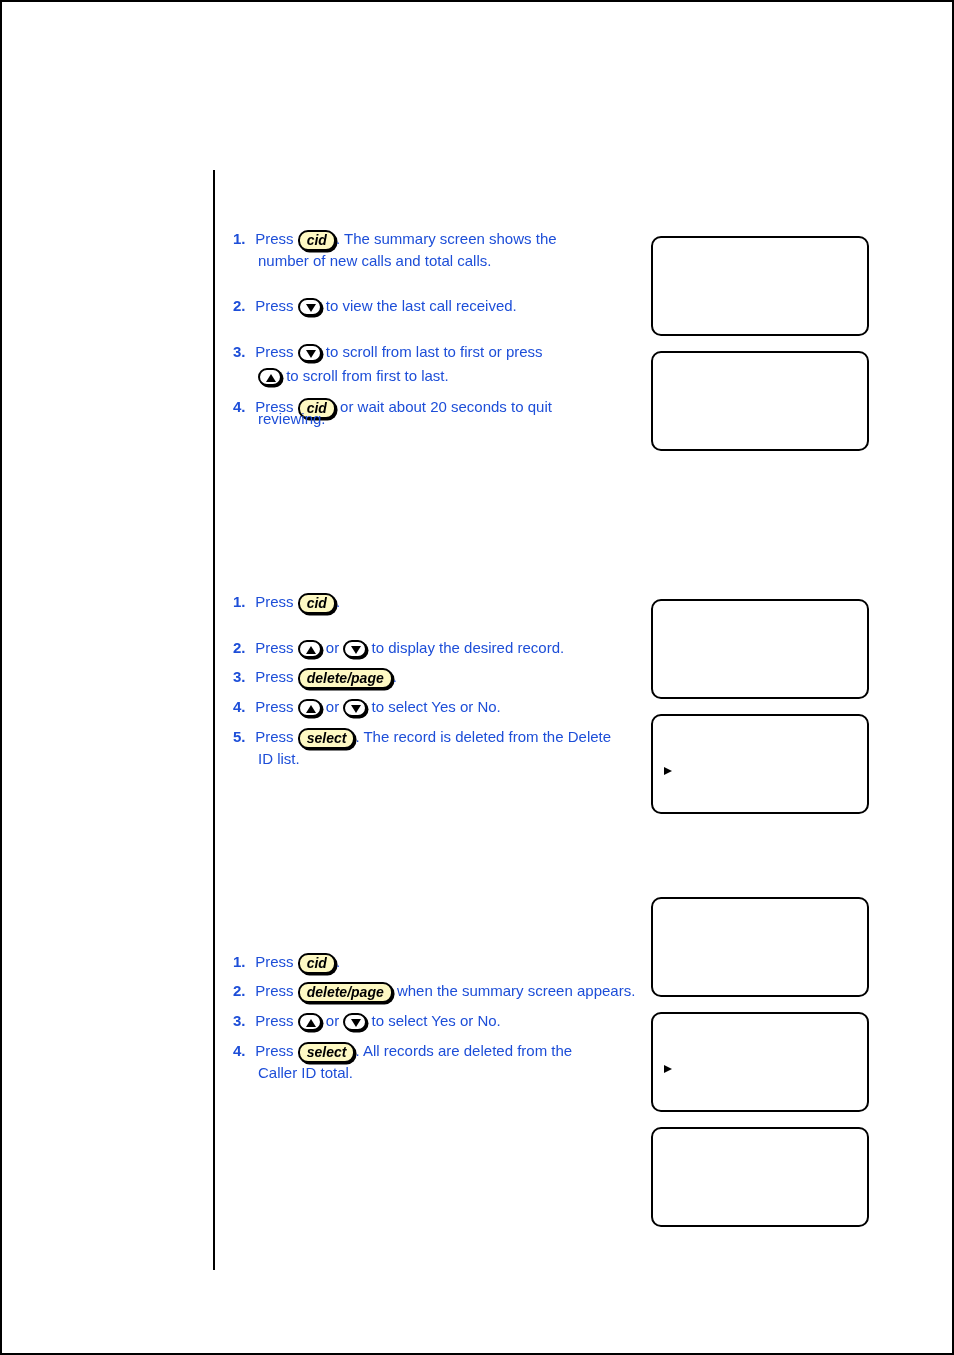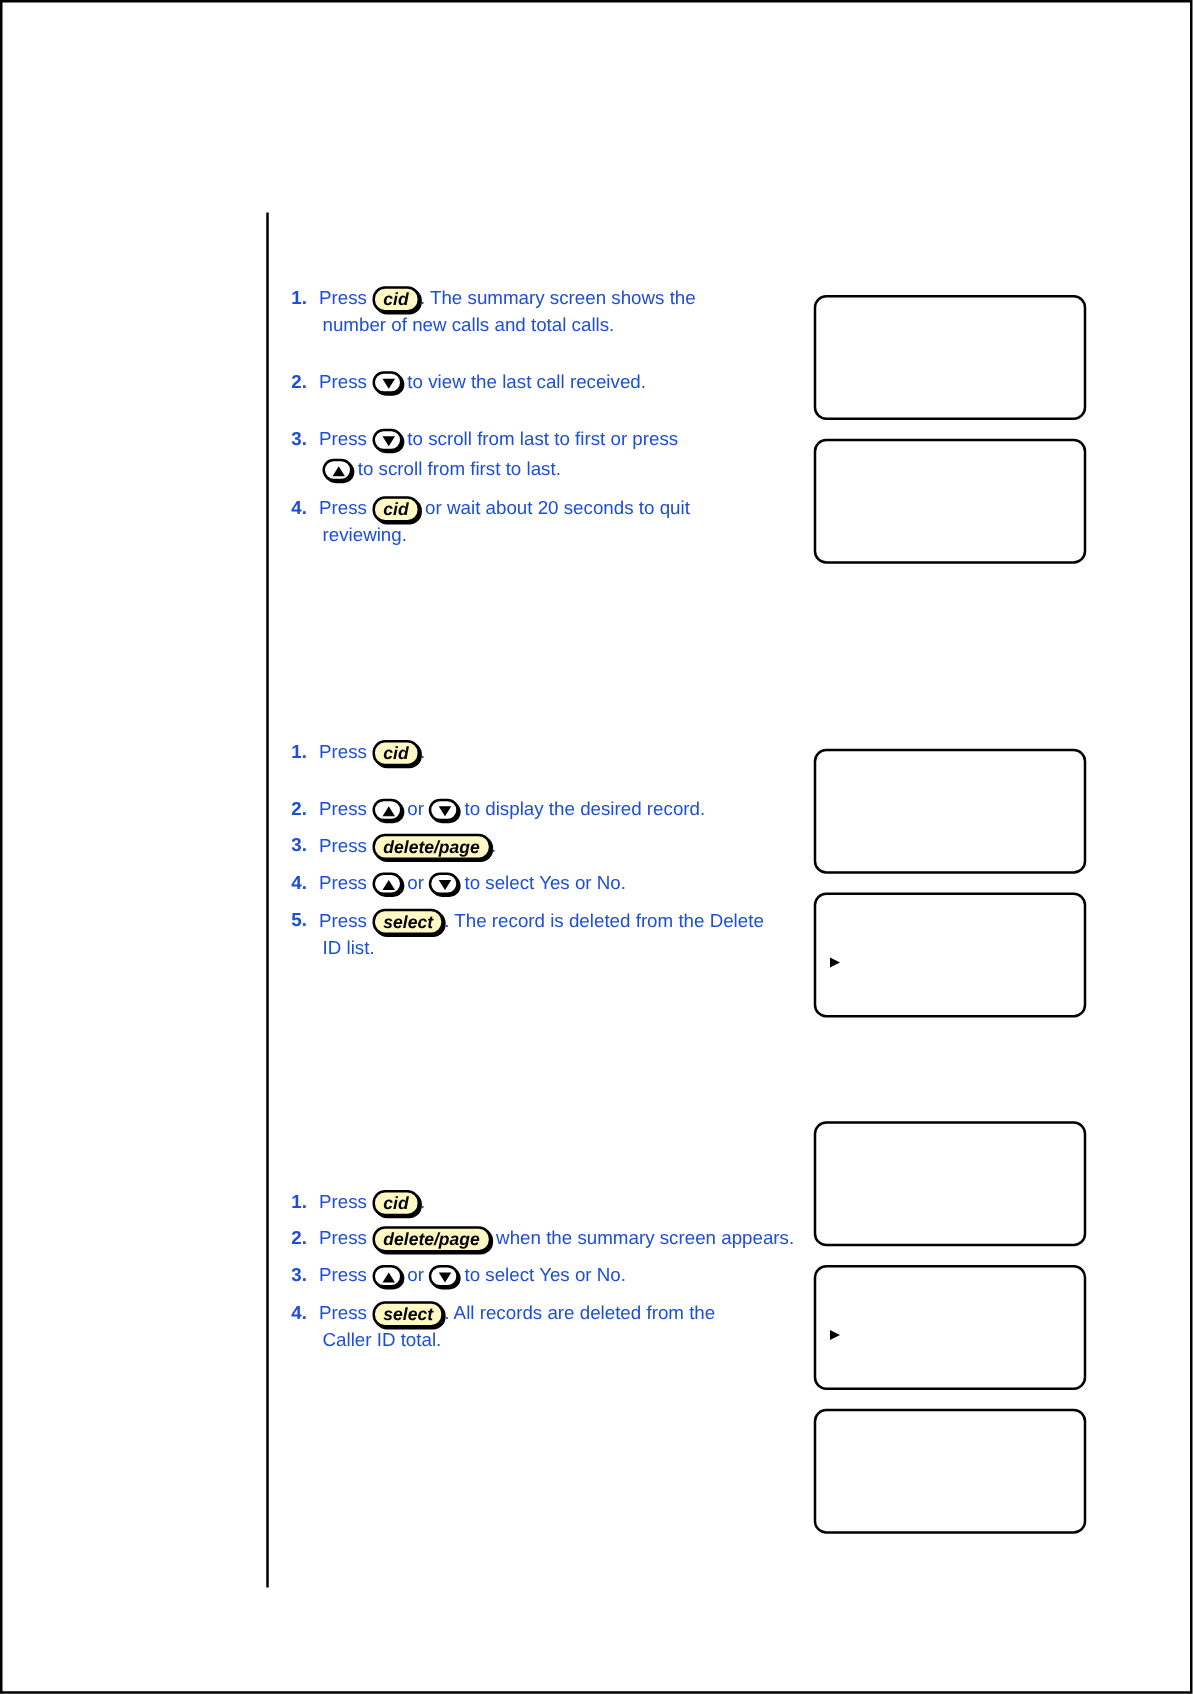--- a/index.html
+++ b/index.html
@@ -169,21 +169,21 @@
         </svg></span>
     <span class="wtxt">to scroll from first to last.</span>
   </div>
 
   <div class="step" style="left:231px; top:395px;">
     <span class="num wtxt">4.</span>
     <span class="wtxt">Press</span>
     <span class="btn">cid</span>
     <span class="wtxt">or wait about 20 seconds to quit</span>
   </div>
-  <div class="step wtxt" style="left:256px; top:417px;">reviewing.</div>
+  <div class="step wtxt" style="left:256px; top:407px;">reviewing.</div>
 
   <div class="lcd" style="left:649px; top:234px;">
     <div class="row"><span>NEW:02</span><span>10:30PM</span></div>
     <div class="row"><span>TOTAL:03    2/14</span></div>
     <div class="row"><span>&nbsp;</span></div>
     <div class="row"><span></span><span>1</span></div>
   </div>
   <div class="lcd" style="left:649px; top:349px;">
     <div class="row"><span>555-1234</span><span>10:30PM</span></div>
     <div class="row"><span> ID:M.JONES  2/14</span></div>

